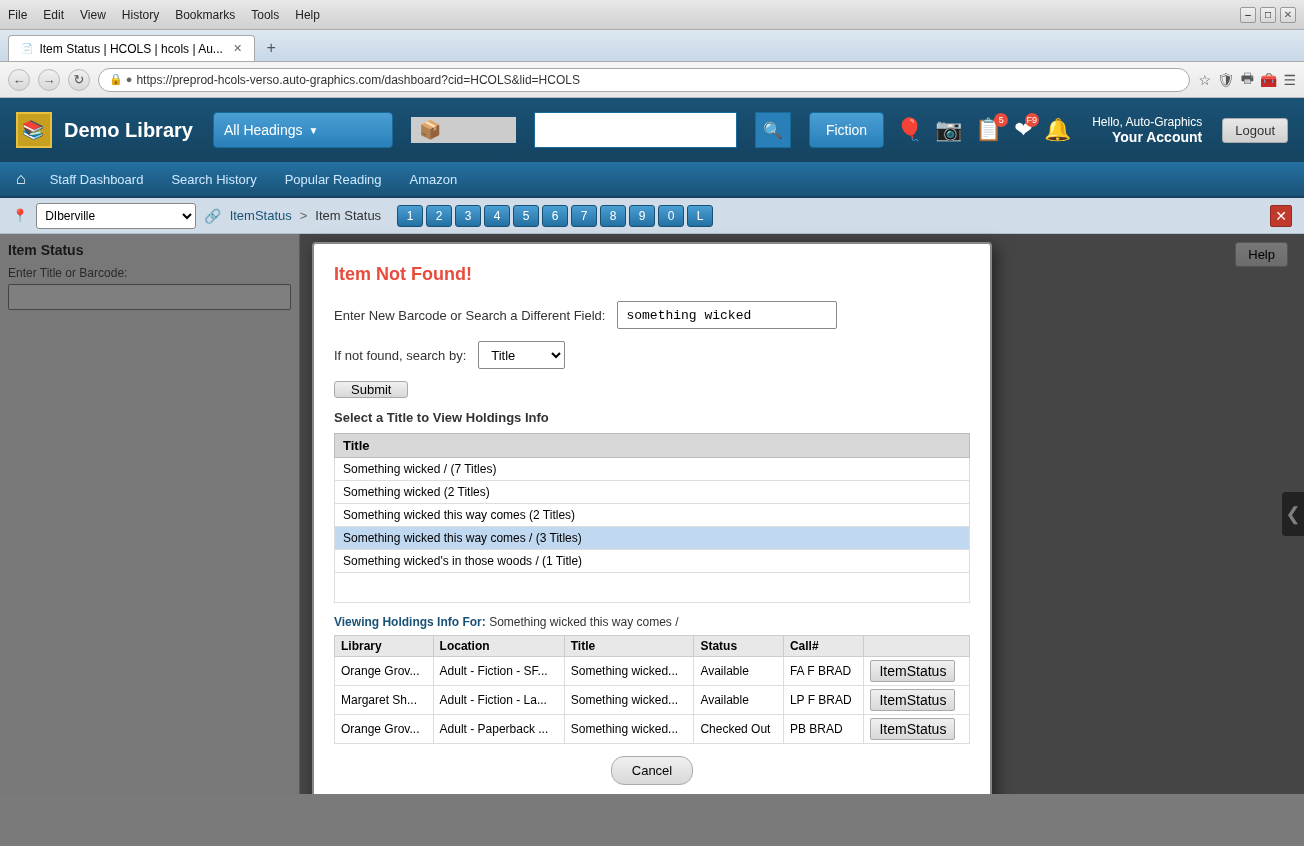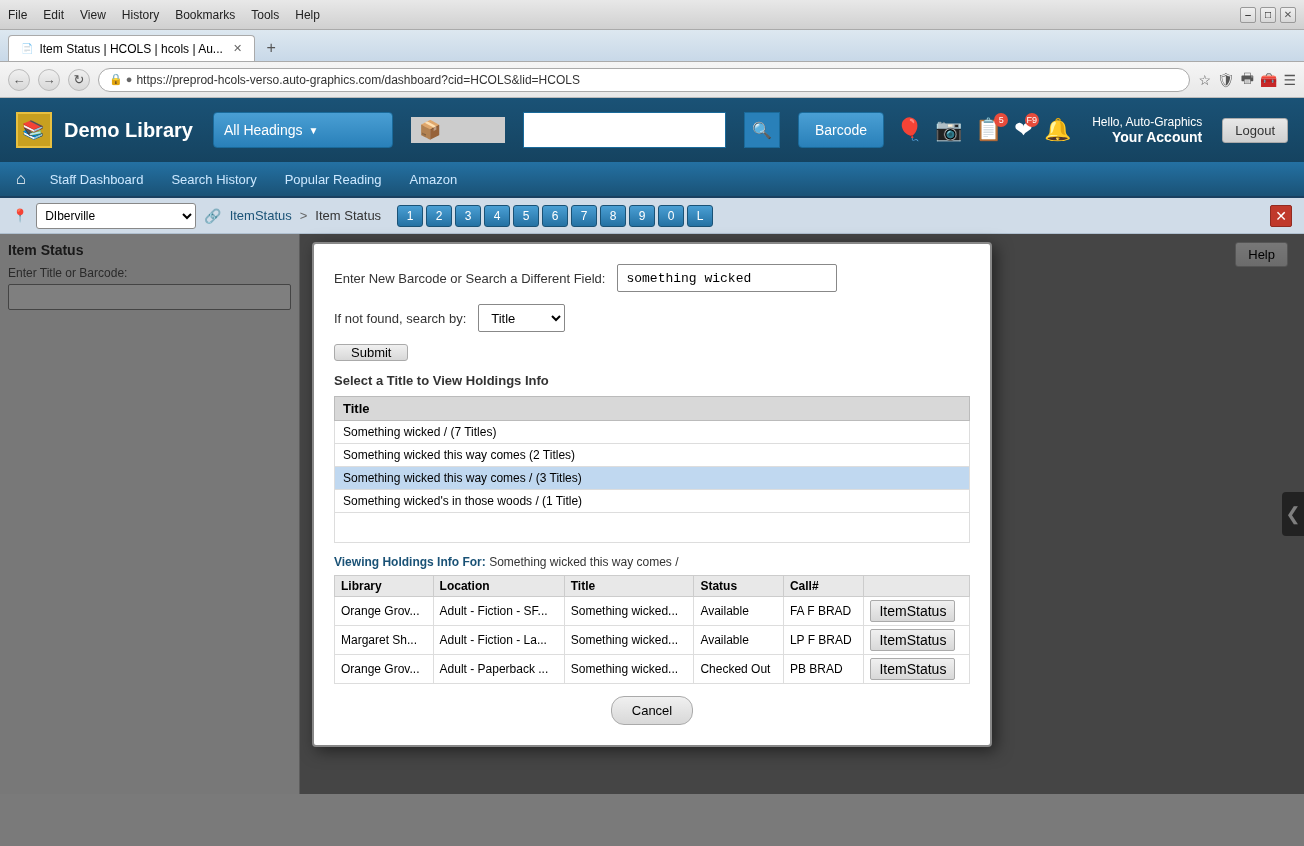--- a/index.html
+++ b/index.html
@@ -339,21 +339,21 @@
   <div class="search-container">
     <div class="search-dropdown">
       <span>All Headings</span>
       <span class="arrow">▼</span>
     </div>
     <div style="display:flex; align-items:center; background:#ccc; padding:2px; flex:1;">
       <span style="font-size:18px; color:#666; padding:0 6px;">📦</span>
     </div>
     <input type="text" class="search-input-box" style="flex: 1 1 0%;">
     <button class="search-btn">🔍</button>
-    <button class="advanced-btn">Barcode</button>
+    <button class="advanced-btn">Fiction</button>
   </div>
   <div class="header-icons">
     <span class="header-icon">🎈</span>
     <span class="header-icon" style="position:relative;">
       📷
     </span>
     <span class="header-icon" style="position:relative;">
       📋
       <span class="badge">5</span>
     </span>
@@ -408,20 +408,21 @@
   <div class="sidebar">
     <div class="sidebar-title">Item Status</div>
     <div class="sidebar-label">Enter Title or Barcode:</div>
     <input class="sidebar-input" type="text" style="">
   </div>
 
   <button class="help-btn" style="position:absolute; right:16px; top:8px; z-index:10;">Help</button>
 
   <div class="dialog-overlay">
     <div class="dialog">
+      <div class="dialog-title">Item Not Found!</div>
 
       <div class="dialog-row">
         <label class="dialog-label">Enter New Barcode or Search a Different Field:</label>
         <input class="dialog-input" type="text" value="something wicked" style="">
       </div>
 
       <div class="dialog-row">
         <label class="dialog-label">If not found, search by:</label>
         <select class="dialog-select">
           <option>Title</option>
@@ -437,20 +438,23 @@
 
       <table class="results-table">
         <thead>
           <tr>
             <th>Title</th>
           </tr>
         </thead>
         <tbody>
           <tr>
             <td>Something wicked / (7 Titles)</td>
+          </tr>
+          <tr>
+            <td>Something wicked (2 Titles)</td>
           </tr>
           <tr>
             <td>Something wicked this way comes (2 Titles)</td>
           </tr>
           <tr class="selected">
             <td>Something wicked this way comes / (3 Titles)</td>
           </tr>
           <tr>
             <td>Something wicked's in those woods / (1 Title)</td>
           </tr>

